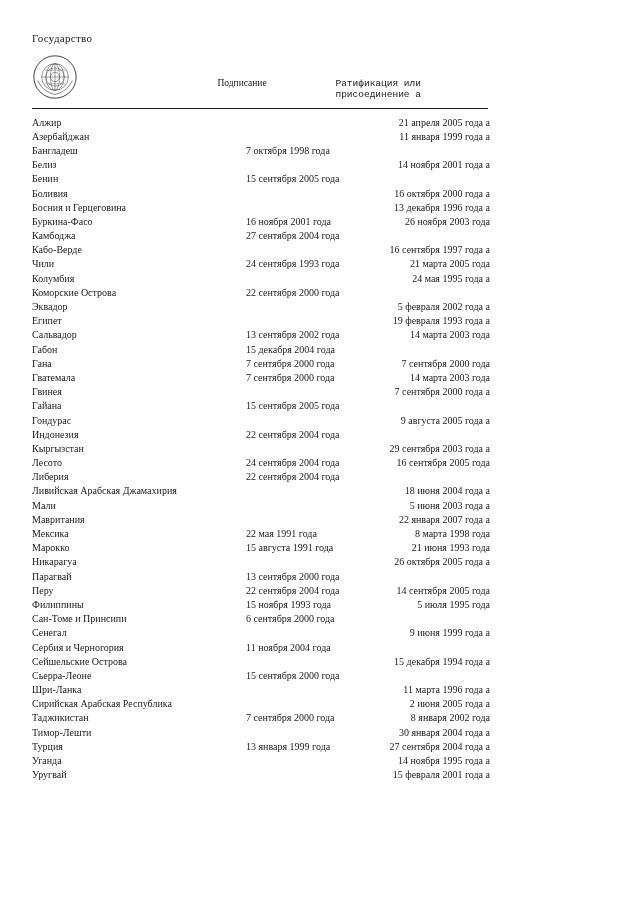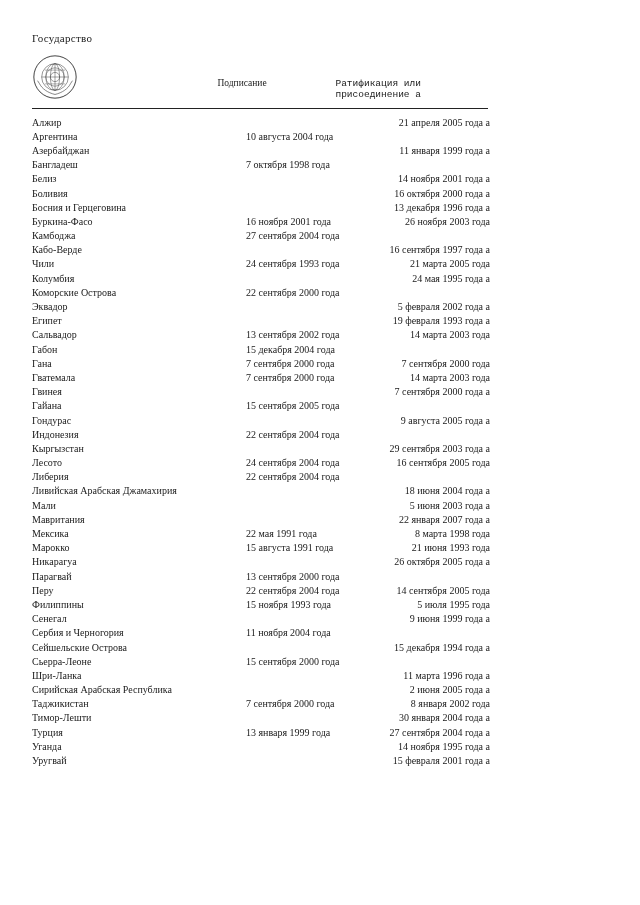--- a/index.html
+++ b/index.html
@@ -116,38 +116,38 @@
   <hr class="rule">
 
   <table class="treaty">
     <tbody>
         <tr>
           <td class="state">Алжир</td>
           <td class="sign"></td>
           <td class="ratify">21 апреля 2005 года a</td>
         </tr>
         <tr>
-          <td class="state">Аргентина</td>
-          <td class="sign">10 августа 2004 года</td>
-          <td class="ratify"></td>
-        </tr>
-        <tr>
           <td class="state">Азербайджан</td>
           <td class="sign"></td>
           <td class="ratify">11 января 1999 года a</td>
         </tr>
         <tr>
           <td class="state">Бангладеш</td>
           <td class="sign">7 октября 1998 года</td>
           <td class="ratify"></td>
         </tr>
         <tr>
           <td class="state">Белиз</td>
           <td class="sign"></td>
           <td class="ratify">14 ноября 2001 года a</td>
+        </tr>
+        <tr>
+          <td class="state">Бенин</td>
+          <td class="sign">15 сентября 2005 года</td>
+          <td class="ratify"></td>
         </tr>
         <tr>
           <td class="state">Боливия</td>
           <td class="sign"></td>
           <td class="ratify">16 октября 2000 года a</td>
         </tr>
         <tr>
           <td class="state">Босния и Герцеговина</td>
           <td class="sign"></td>
           <td class="ratify">13 декабря 1996 года a</td>
@@ -286,20 +286,25 @@
           <td class="state">Перу</td>
           <td class="sign">22 сентября 2004 года</td>
           <td class="ratify">14 сентября 2005 года</td>
         </tr>
         <tr>
           <td class="state">Филиппины</td>
           <td class="sign">15 ноября 1993 года</td>
           <td class="ratify">5 июля 1995 года</td>
         </tr>
         <tr>
+          <td class="state">Сан-Томе и Принсипи</td>
+          <td class="sign">6 сентября 2000 года</td>
+          <td class="ratify"></td>
+        </tr>
+        <tr>
           <td class="state">Сенегал</td>
           <td class="sign"></td>
           <td class="ratify">9 июня 1999 года a</td>
         </tr>
         <tr>
           <td class="state">Сербия и Черногория</td>
           <td class="sign">11 ноября 2004 года</td>
           <td class="ratify"></td>
         </tr>
         <tr>

